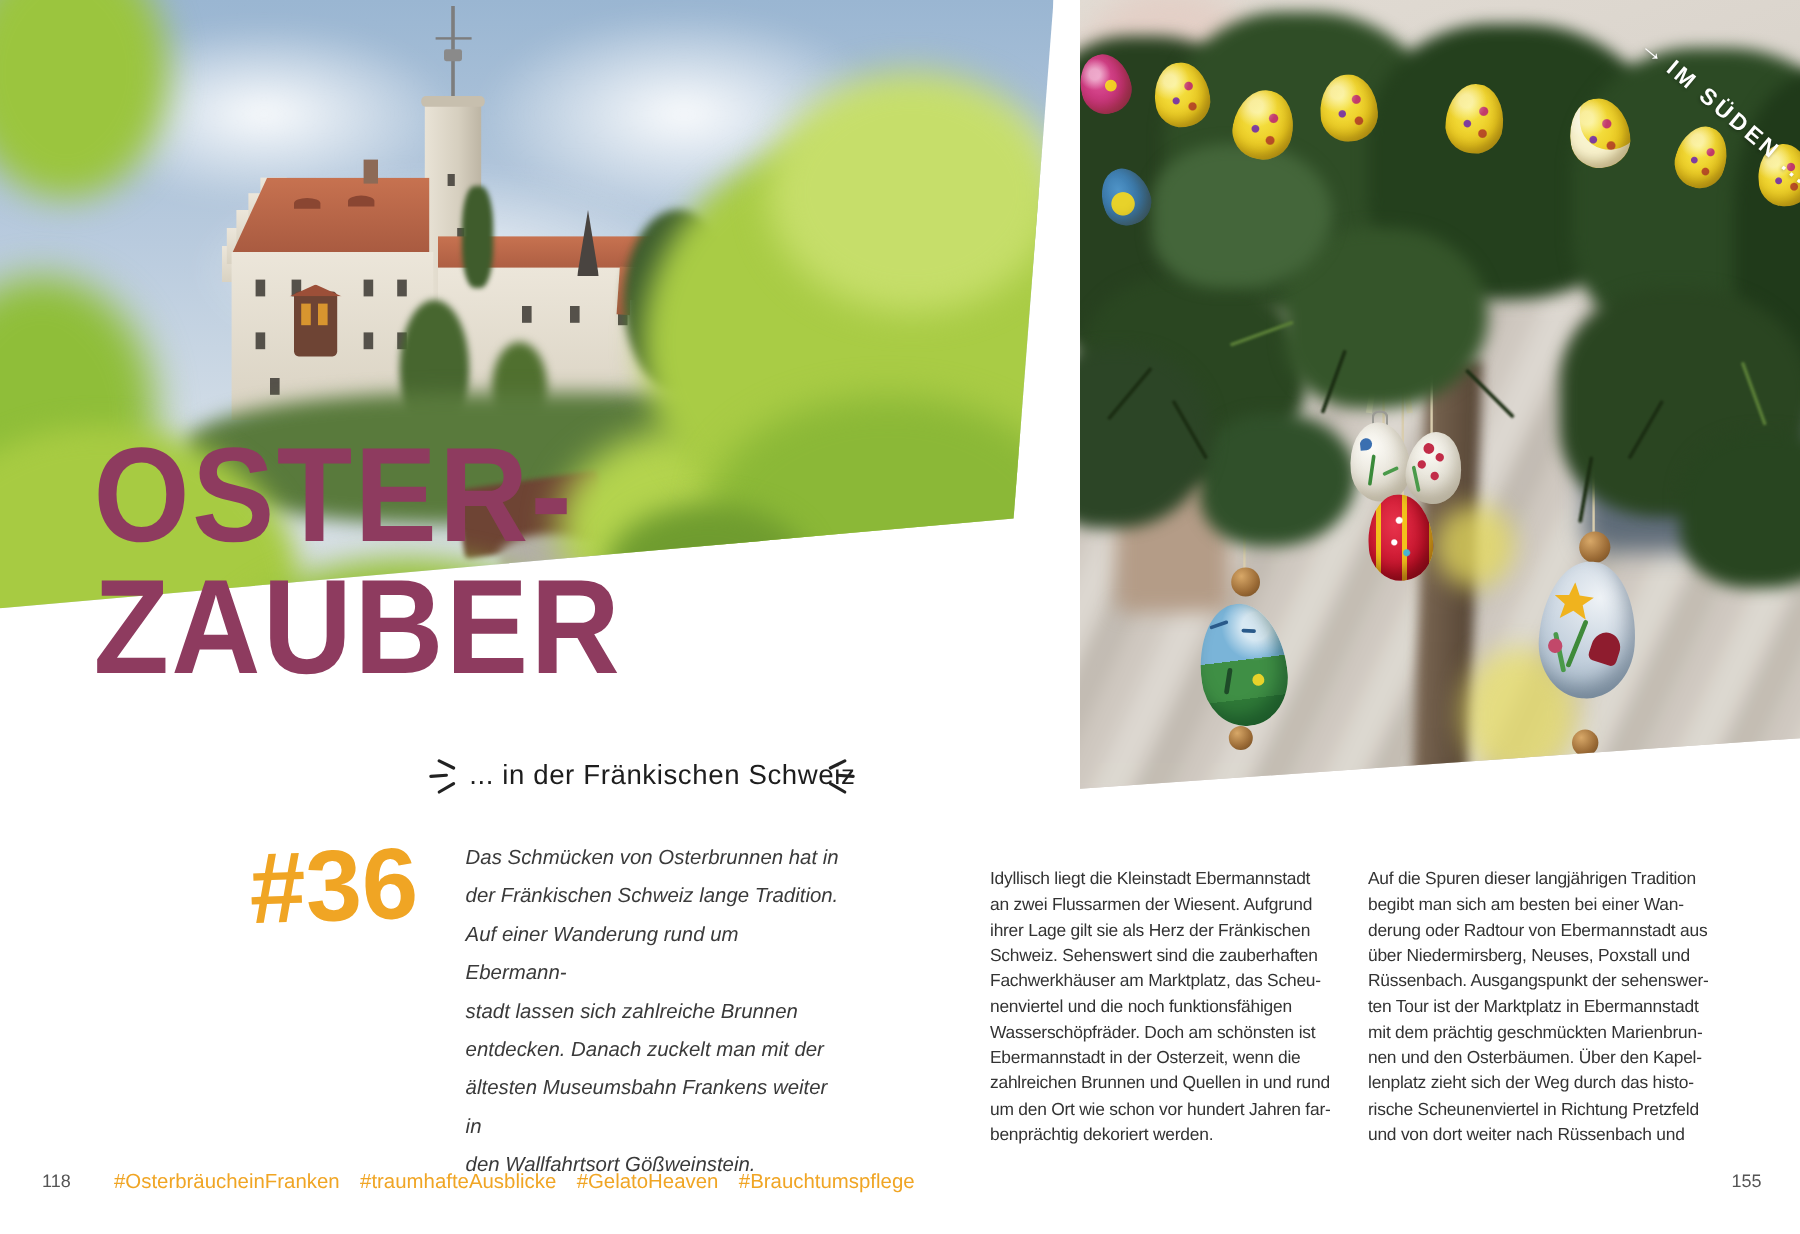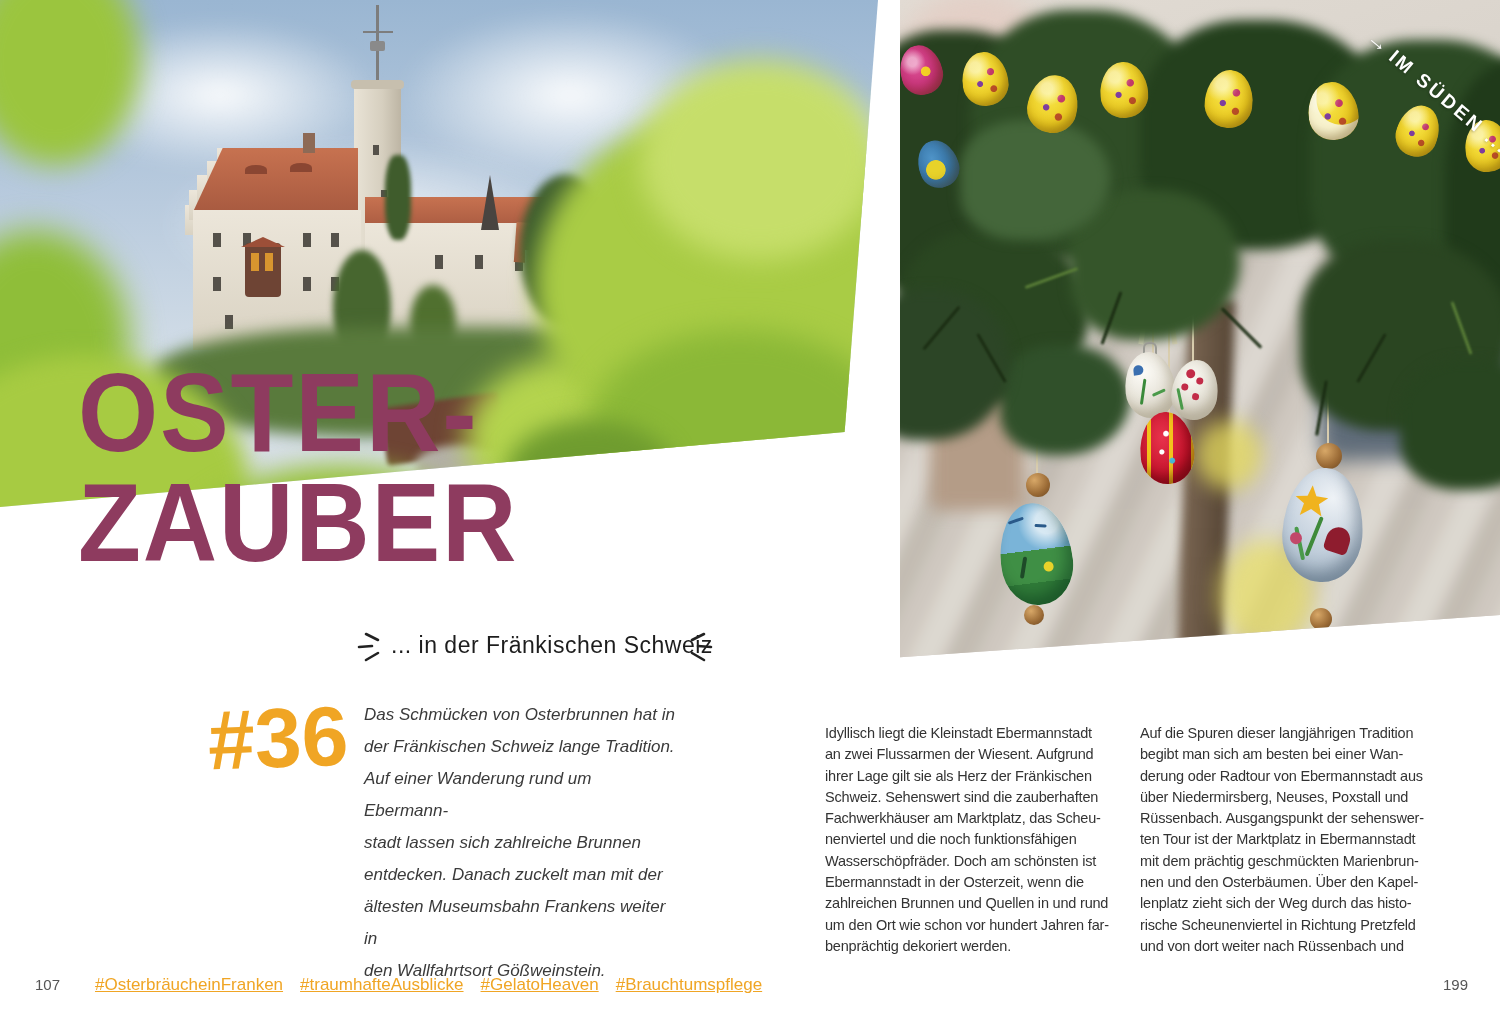--- a/index.html
+++ b/index.html
@@ -33,26 +33,26 @@
     radial-gradient(ellipse at 40% 35%,#f8e84c,#eac81e 60%,#bb9413);}
   .string{position:absolute;width:2px;background:#d9cdae;}
   .bead{position:absolute;border-radius:50%;background:radial-gradient(circle at 35% 30%,#d8a868,#9a6a35 60%,#6b4720);}
   .mark{position:absolute;}
   
   .title{position:absolute;left:78px;color:#8e3b5f;font-weight:bold;font-size:112px;
     letter-spacing:2px;line-height:1;transform:scaleX(.92);transform-origin:left top;z-index:12;}
   .subtitle{position:absolute;left:391px;top:632px;font-size:23px;color:#1d1d1d;letter-spacing:.5px;z-index:12;}
   .feature-number{position:absolute;left:208px;top:690px;font-size:84px;font-weight:bold;
     color:#f0a524;transform:rotate(-2deg);z-index:12;}
-  .intro{position:absolute;left:364px;top:699px;width:315px;font-style:italic;font-size:17px;
+  .intro{position:absolute;left:388px;top:699px;width:315px;font-style:italic;font-size:17px;
     line-height:32px;color:#3a3a3a;white-space:pre-line;z-index:12;}
   .col{position:absolute;top:723px;width:315px;font-size:14.5px;line-height:21.3px;
     letter-spacing:-.2px;color:#333;white-space:pre-line;z-index:12;}
   .pagenum{position:absolute;top:976px;font-size:15px;color:#555;z-index:12;}
-  .hashtags{position:absolute;left:95px;top:975px;font-size:17px;color:#f0a524;z-index:12;text-decoration:underline;}
+  .hashtags{position:absolute;left:95px;top:975px;font-size:17px;color:#f0a524;z-index:12;}
   .hashtags span{margin-right:17px;}
   .corner-label{position:absolute;left:470px;top:22px;transform:rotate(40deg);transform-origin:left center;
     color:#fff;font-weight:bold;font-size:19px;letter-spacing:3px;white-space:nowrap;
     text-shadow:0 1px 3px rgba(0,0,0,.3);z-index:8;}
   .corner-label .arr{font-size:22px;letter-spacing:0;margin-right:7px;}
   .flourish{position:absolute;z-index:12;}
 </style>
 </head>
 <body>
 
@@ -288,19 +288,19 @@
 ihrer Lage gilt sie als Herz der Fränkischen
 Schweiz. Sehenswert sind die zauberhaften
 Fachwerkhäuser am Marktplatz, das Scheu-
 nenviertel und die noch funktionsfähigen
 Wasserschöpfräder. Doch am schönsten ist
 Ebermannstadt in der Osterzeit, wenn die
 zahlreichen Brunnen und Quellen in und rund
 um den Ort wie schon vor hundert Jahren far-
 benprächtig dekoriert werden.</div>
 
-  <div class="pagenum" style="left:35px;">107</div>
+  <div class="pagenum" style="left:35px;">118</div>
   <div class="hashtags">
     <span>#OsterbräucheinFranken</span><span>#traumhafteAusblicke</span><span>#GelatoHeaven</span><span>#Brauchtumspflege</span>
   </div>
-  <div class="pagenum" style="left:1443px;">199</div>
+  <div class="pagenum" style="left:1443px;">155</div>
 
 </div>
 
 </body></html>

